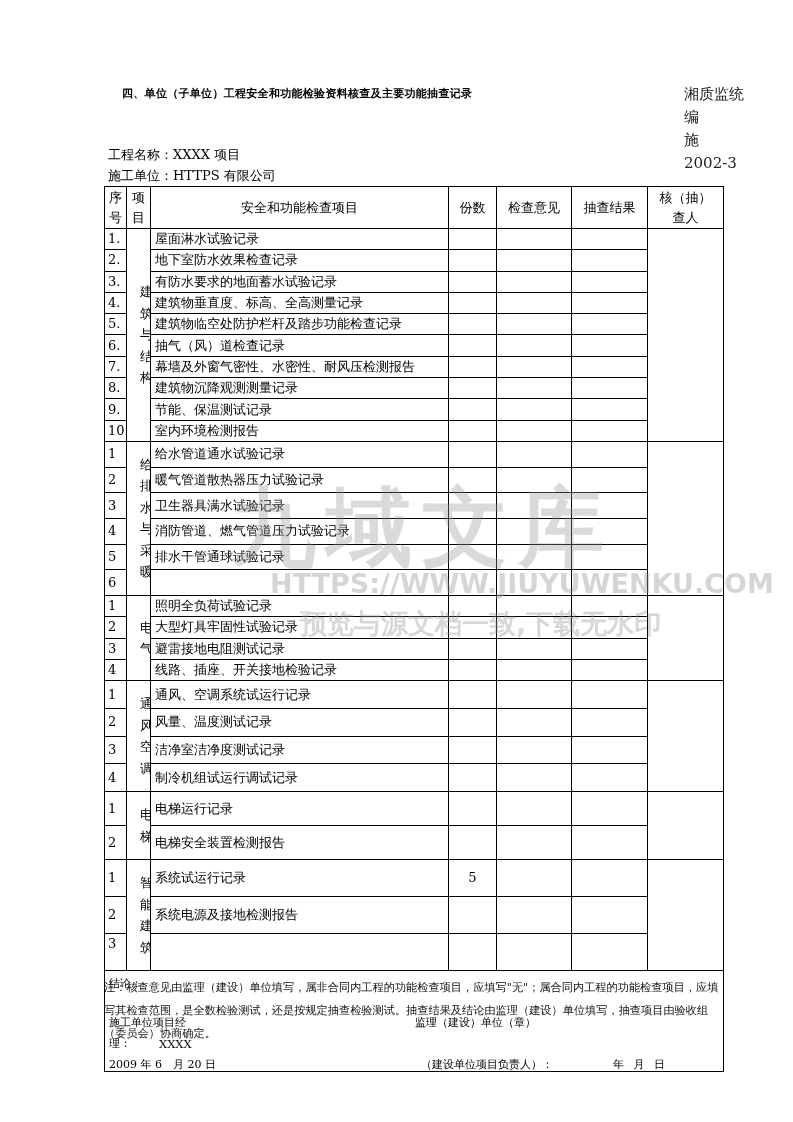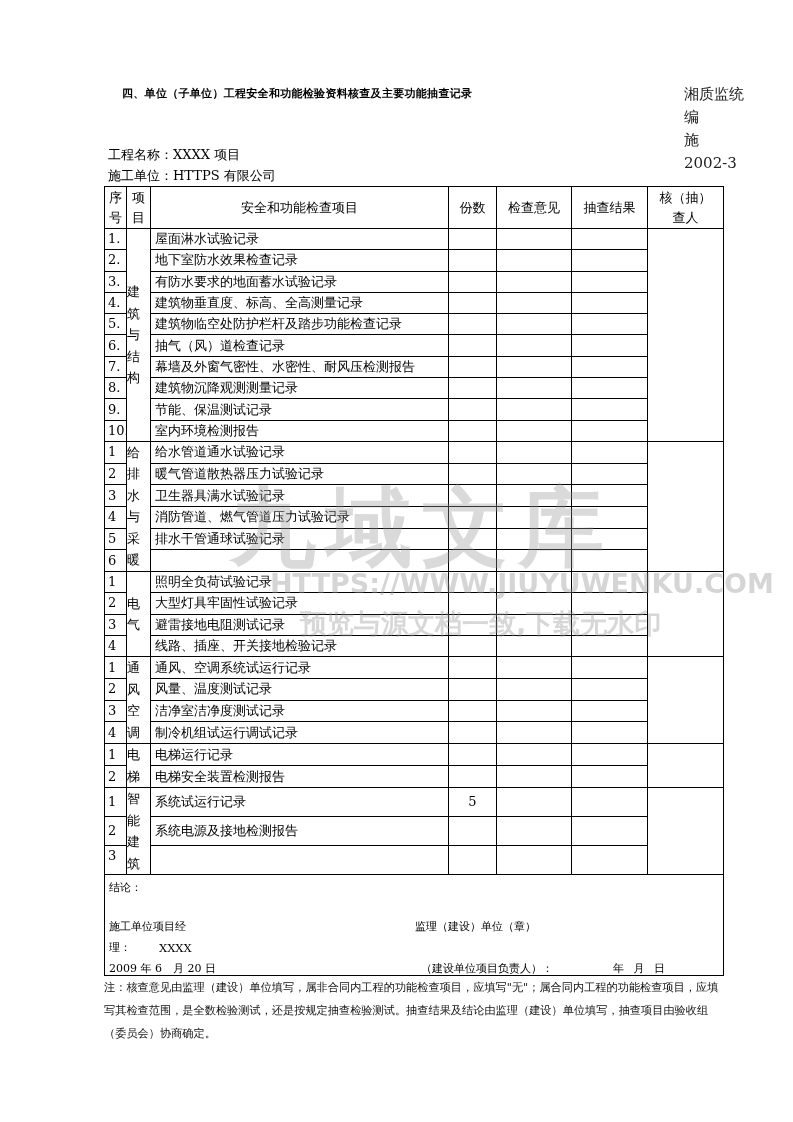--- a/index.html
+++ b/index.html
@@ -26,21 +26,21 @@
     font-size: 13px;
   }
   table.grid td, table.grid th {
     border: 1.3px solid #000; padding: 0 0 0 4px; height: 20.3px; line-height: 20px;
     font-weight: normal; text-align: left; vertical-align: middle; overflow: hidden; white-space: nowrap;
   }
   table.grid th { text-align: center; padding: 0; height: 41px; }
   table.grid td.num { padding-left: 3px; }
   table.grid td.center { text-align: center; padding: 0; }
   table.grid td.cat {
-    text-align: left; padding: 0; white-space: normal; line-height: 21.5px; vertical-align: middle;
+    text-align: right; padding: 12px; white-space: normal; line-height: 21.5px; vertical-align: middle;
     word-break: break-all;
   }
   .stack { display: inline-block; width: 14px; line-height: 21.5px; white-space: normal; word-break: break-all; }
   th .stack2 { display: block; line-height: 20px; }
   td.tall { height: 41px; }
 
   td.footer-cell { height: 100px !important; vertical-align: top !important; padding: 0 !important; position: relative; }
   .fc-line { position: absolute; font-size: 11px; white-space: nowrap; }
 
   .note {

